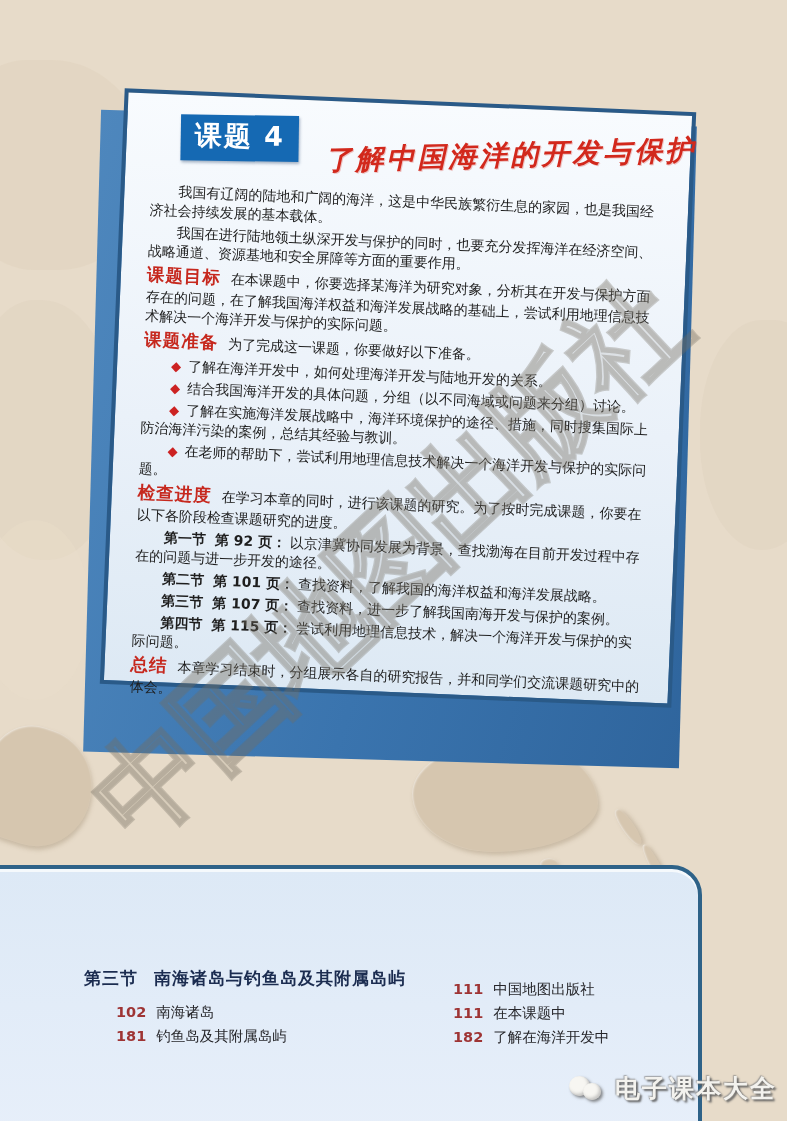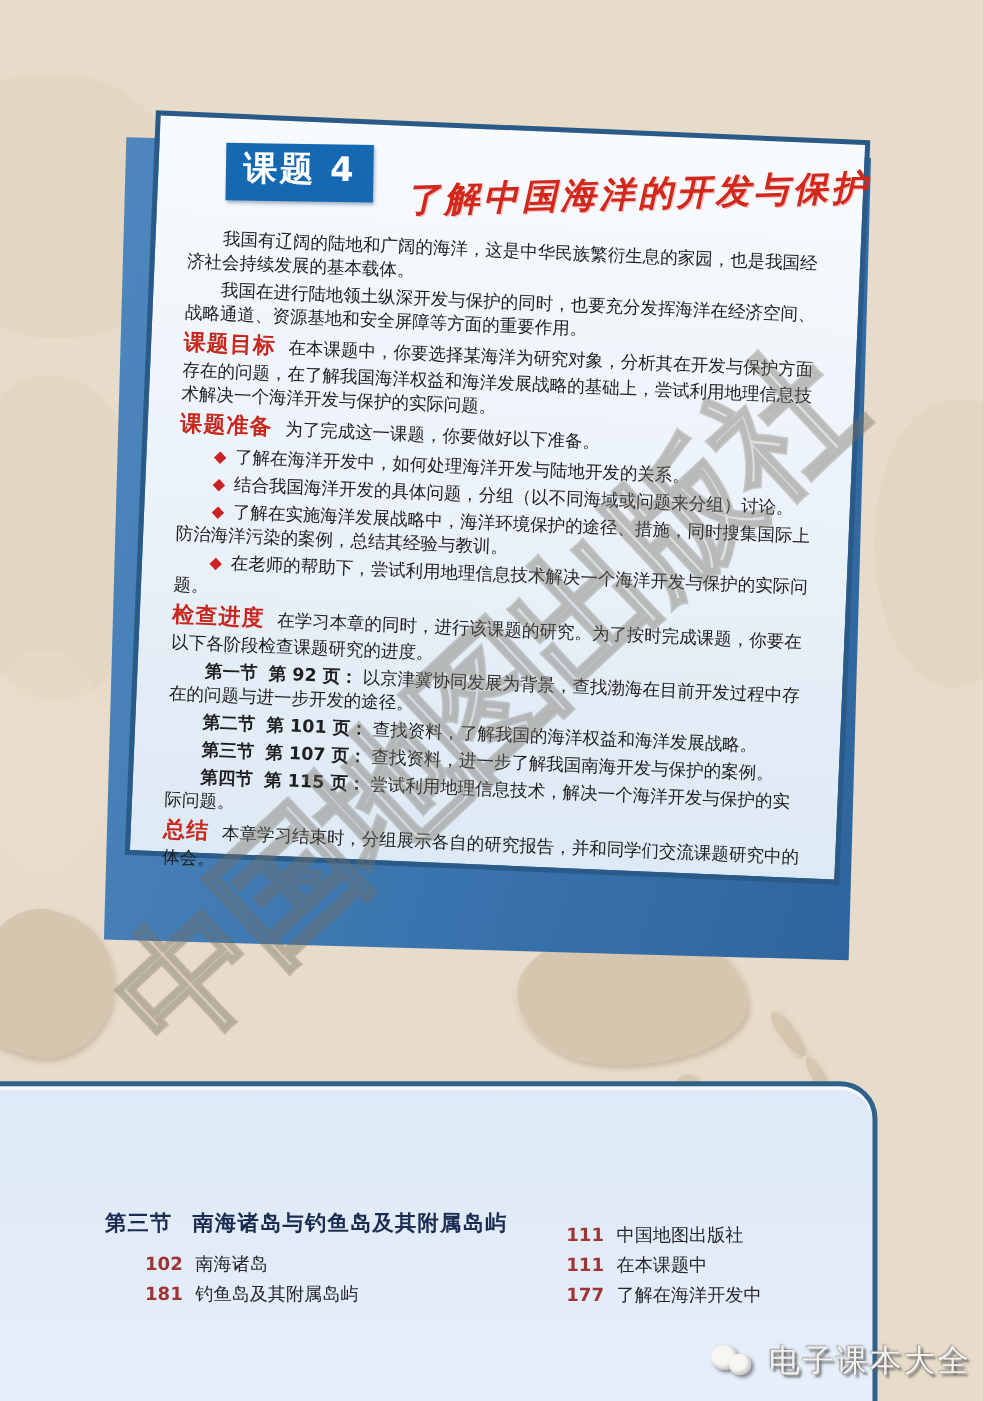--- a/index.html
+++ b/index.html
@@ -89,21 +89,21 @@
   .toc-page{color:#9e3434;font-weight:bold;}
 
   
   .brand{position:absolute;right:10px;bottom:16px;display:flex;align-items:center;gap:8px;z-index:9;}
   .brand-icon{position:relative;width:38px;height:30px;}
   .brand-icon .b1,.brand-icon .b2{position:absolute;background:#f7f6f2;border-radius:50%;
     box-shadow:2px 2px 3px rgba(90,90,90,.7), inset -2px -2px 3px rgba(150,150,150,.5);}
   .brand-icon .b1{left:0;top:2px;width:21px;height:20px;}
   .brand-icon .b2{left:14px;top:9px;width:18px;height:17px;}
   .brand-text{
-    font-size:25px;font-weight:normal;letter-spacing:2px;color:#f3f2ee;white-space:nowrap;
+    font-size:25px;font-weight:bold;letter-spacing:2px;color:#f3f2ee;white-space:nowrap;
     text-shadow:2px 2px 2px rgba(95,95,95,.9), -1px -1px 1px rgba(140,140,140,.6), 0 0 2px rgba(110,110,110,.8);
   }
 </style>
 </head>
 <body>
 
 <div class="page">
 
   <div class="land land-faint1"></div>
   <div class="land land-faint2"></div>
@@ -173,21 +173,21 @@
       <div class="toc-items">
         <div class="toc-item">
             <span class="toc-page">111</span>
             <span>中国地图出版社</span>
           </div>
         <div class="toc-item">
             <span class="toc-page">111</span>
             <span>在本课题中</span>
           </div>
         <div class="toc-item">
-            <span class="toc-page">177</span>
+            <span class="toc-page">182</span>
             <span>了解在海洋开发中</span>
           </div>
       </div>
     </div>
   </div>
 
   <div class="brand">
     <span class="brand-icon">
         <span class="b1"></span>
         <span class="b2"></span>

